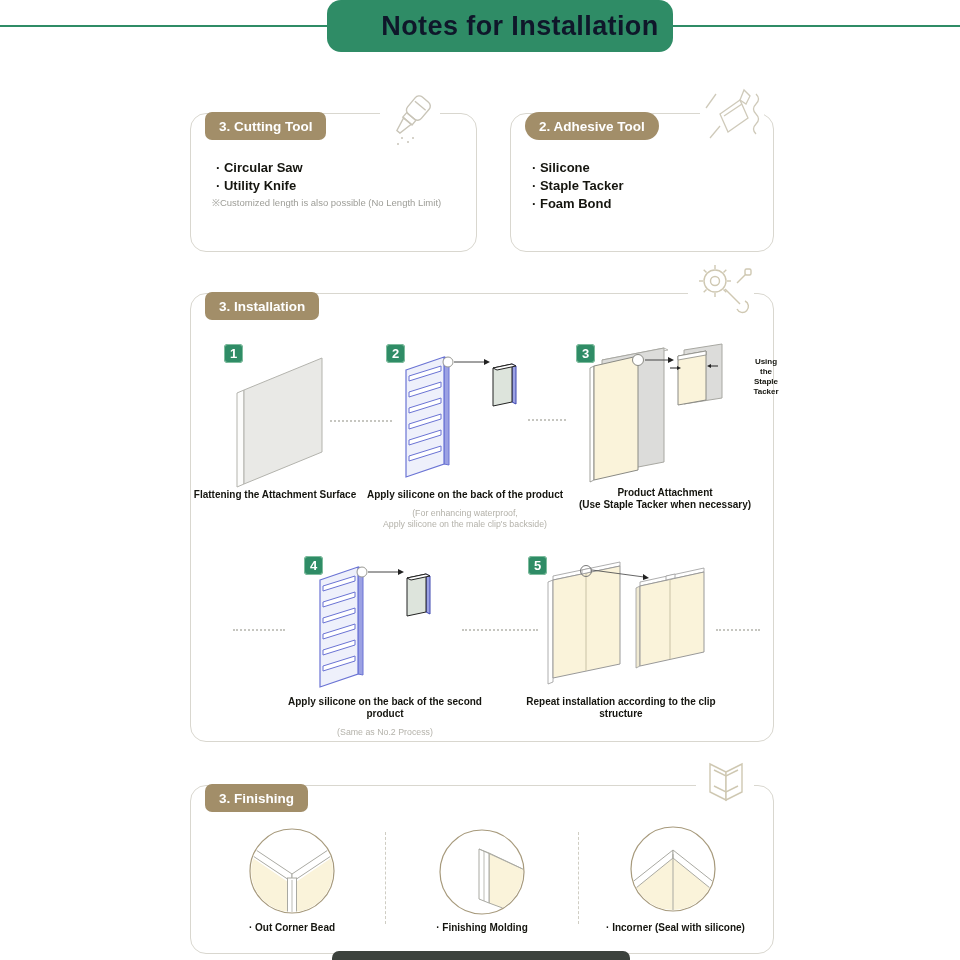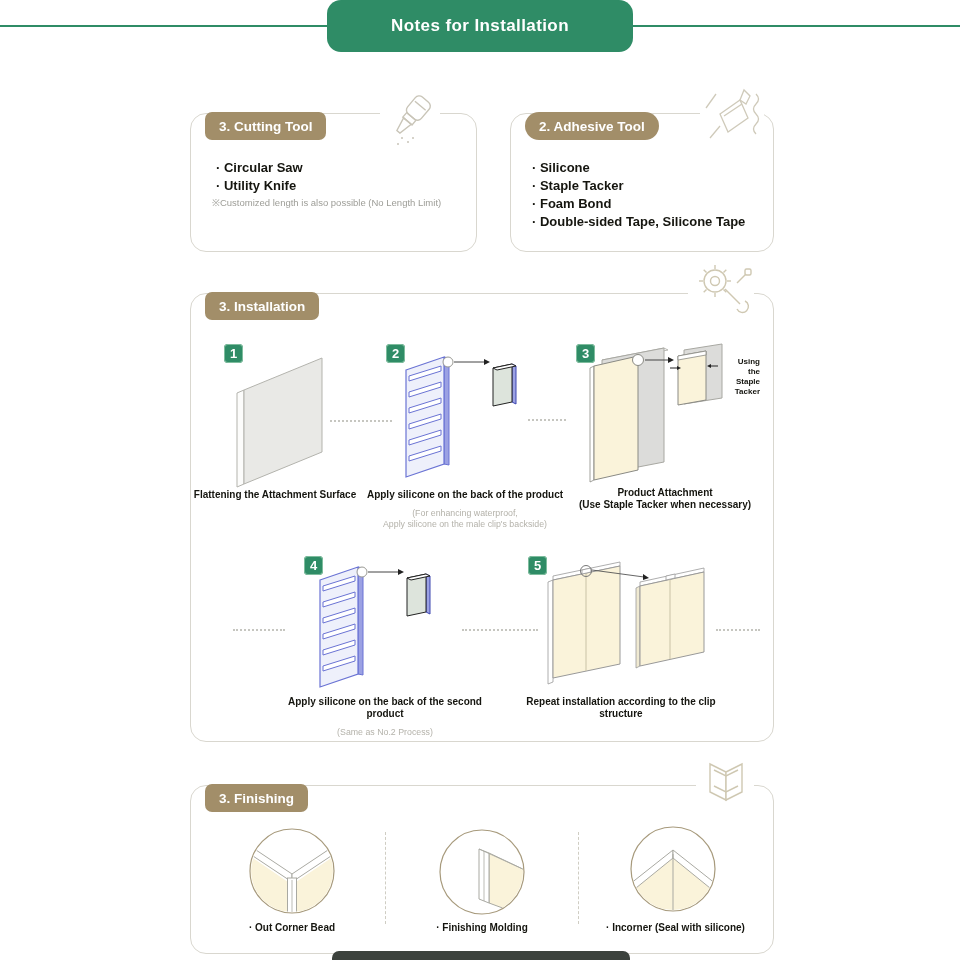--- a/index.html
+++ b/index.html
@@ -2,21 +2,21 @@
 <html><head>
 <meta charset="utf-8">
 <style>
   html,body{margin:0;padding:0;background:#fff;}
   #page{position:relative;width:960px;height:960px;background:#fff;overflow:hidden;
         font-family:"Liberation Sans",sans-serif;color:#15150f;}
   .abs{position:absolute;}
   .hline{position:absolute;left:0;top:25px;width:960px;height:2px;background:#2F8C66;z-index:0;}
   .titlebox{position:absolute;left:327px;top:0;width:306px;height:52px;background:#2F8C66;
             border-radius:14px;display:flex;align-items:center;justify-content:center;
-            color:#ffffff;font-size:17px;font-weight:bold;letter-spacing:.4px;z-index:1;}
+            color:#0f172a;font-size:27px;font-weight:bold;letter-spacing:.4px;z-index:1;padding-left:40px;}
   .box{position:absolute;border:1.5px solid #d9d7cf;border-radius:16px;background:#fff;}
   .label{position:absolute;background:#A28E69;color:#fff;font-weight:bold;font-size:13.5px;
          height:28px;display:flex;align-items:center;padding:0 14px;border-radius:7px;z-index:3;}
   .iconbox{position:absolute;background:#fff;z-index:2;}
   .toollist{position:absolute;font-size:13px;font-weight:bold;color:#15150f;line-height:18px;}
   .note{position:absolute;font-size:9.5px;color:#9d9d97;line-height:12px;}
   .badge{position:absolute;width:19px;height:19px;background:#2F8C66;border-radius:4px;color:#fff;
          font-size:13px;font-weight:bold;display:flex;align-items:center;justify-content:center;
          box-shadow:inset 0 0 0 1px #7fbd9e;}
   .dotline{position:absolute;border-top:2px dotted #c6c6c0;height:0;}
@@ -68,21 +68,20 @@
       <polygon points="40,14 44,4 50,10 46,18"></polygon>
       <path d="M56,8 q5,5 0,10 q-5,5 0,10 q5,5 0,10 q-5,5 0,10"></path>
       <line x1="6" y1="22" x2="16" y2="8"></line>
       <line x1="10" y1="52" x2="20" y2="40"></line>
     </svg>
   </div>
   <div class="toollist" style="left:532px;top:159px;">
     <div>· Silicone</div>
     <div>· Staple Tacker</div>
     <div>· Foam Bond</div>
-    <div>· Double-sided Tape, Silicone Tape</div>
   </div>
 
   <div class="box" style="left:190px;top:293px;width:582px;height:447px;"></div>
   <div class="label" style="left:205px;top:292px;">3. Installation</div>
   <div class="iconbox" style="left:688px;top:258px;">
     <svg width="66" height="66" viewBox="0 0 66 66" fill="none" stroke="#cfc8b2" stroke-width="1.4">
       <circle cx="27" cy="23" r="11"></circle>
         <circle cx="27" cy="23" r="4.5"></circle>
       <line x1="39" y1="23" x2="43" y2="23"></line>
         <line x1="35.5" y1="14.5" x2="38.3" y2="11.7"></line>
@@ -149,21 +148,21 @@
       <polygon points="82,15 88,18 82,21" fill="#222"></polygon>
       <polygon points="98,8 136,2 136,56 98,62" fill="#dcdcda" stroke="#a8a8a2" stroke-width="1"></polygon>
       <polygon points="92,14 120,9 120,58 92,63" fill="#faf3da" stroke="#8a8a84" stroke-width="1"></polygon>
       <polygon points="92,14 120,9 120,13 92,18" fill="#fff" stroke="#8a8a84" stroke-width="0.8"></polygon>
       <line x1="84" y1="26" x2="91" y2="26" stroke="#222" stroke-width="1"></line>
       <polygon points="91,24 95,26 91,28" fill="#222"></polygon>
       <line x1="132" y1="24" x2="125" y2="24" stroke="#222" stroke-width="1"></line>
       <polygon points="125,22 121,24 125,26" fill="#222"></polygon>
     </svg>
   </div>
-  <div class="annot" style="left:724px;top:357px;width:36px;text-align:right;">Using the Staple Tacker</div>
+  <div class="annot" style="left:748px;top:357px;width:36px;">Using the Staple Tacker</div>
   <div class="cap" style="left:575px;top:487px;width:180px;">
     <div>Product Attachment</div>
     <div>(Use Staple Tacker when necessary)</div>
   </div>
 
   <div class="dotline" style="left:233px;top:629px;width:52px;"></div>
   <div class="dotline" style="left:462px;top:629px;width:76px;"></div>
   <div class="dotline" style="left:716px;top:629px;width:44px;"></div>
 
   <div class="badge" style="left:304px;top:556px;">4</div>

